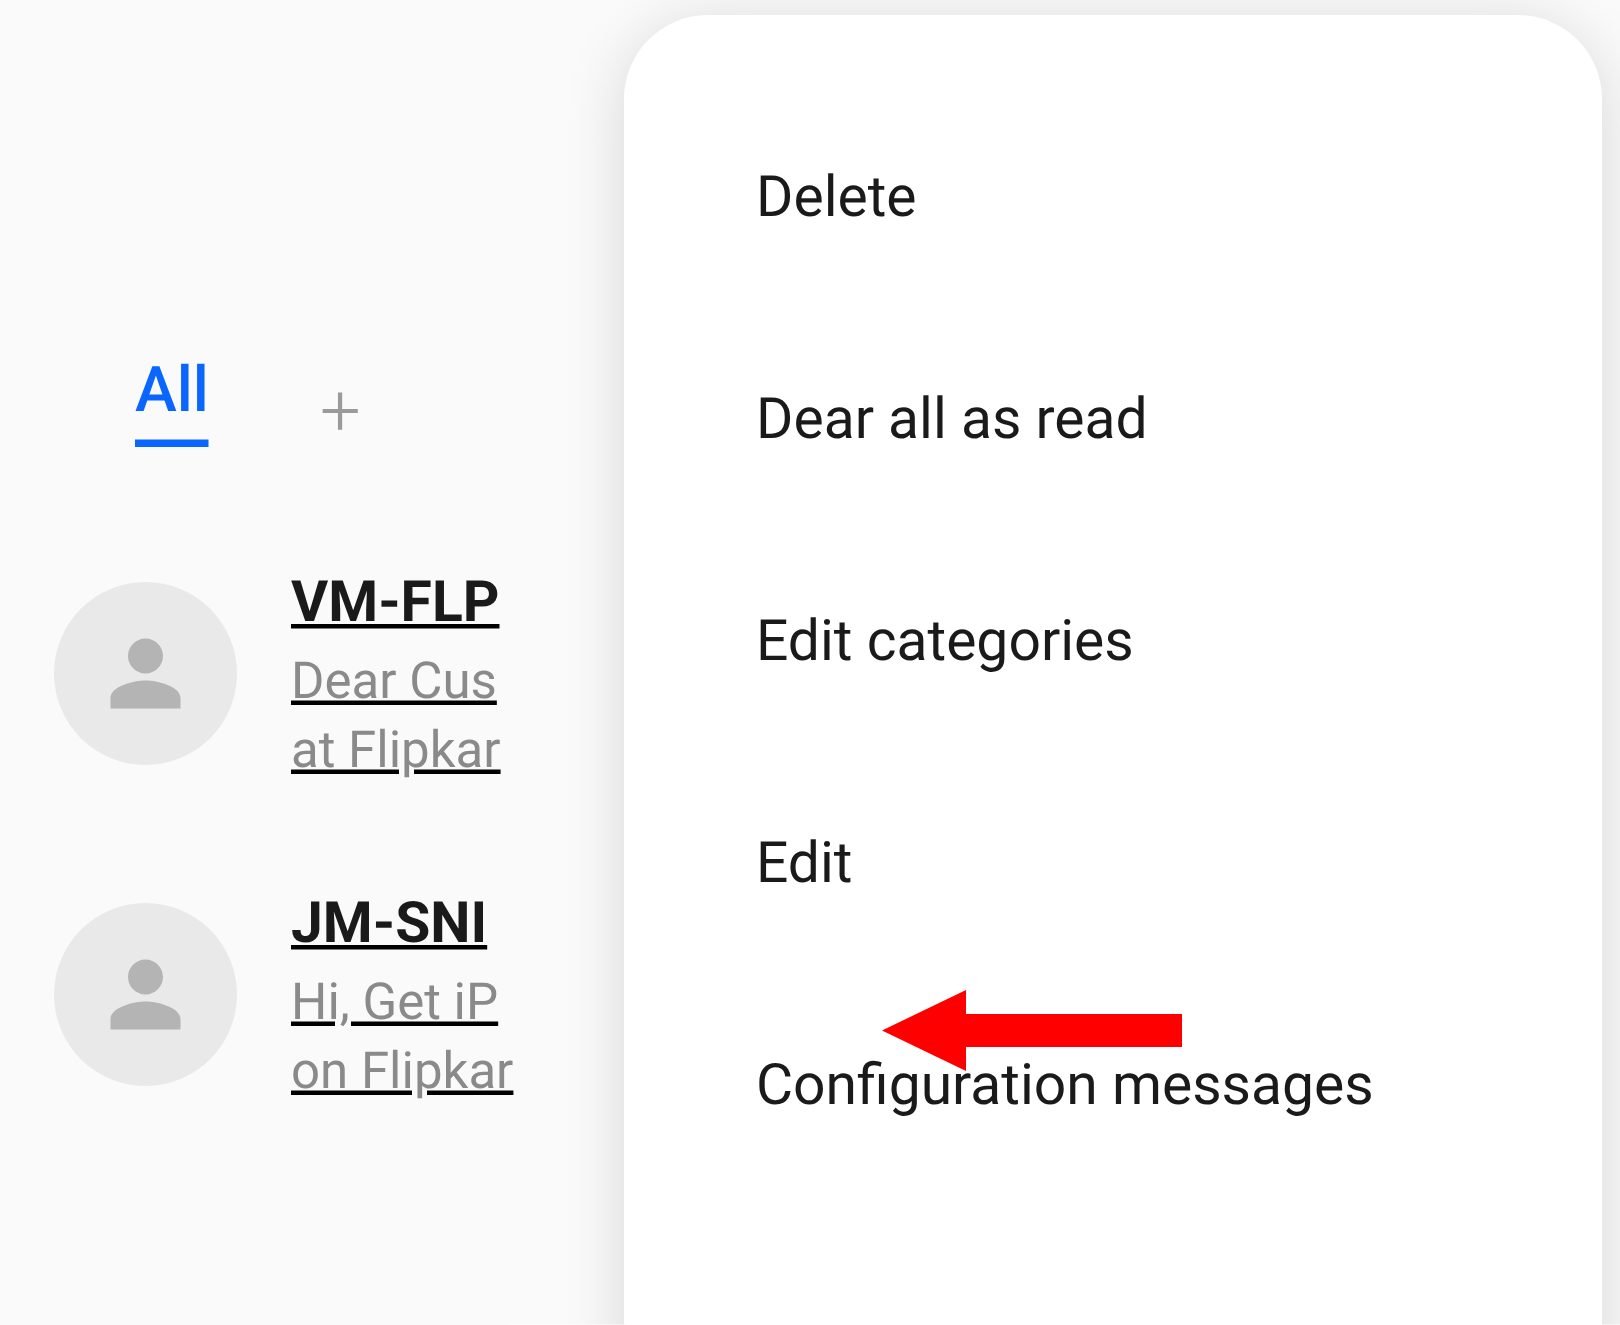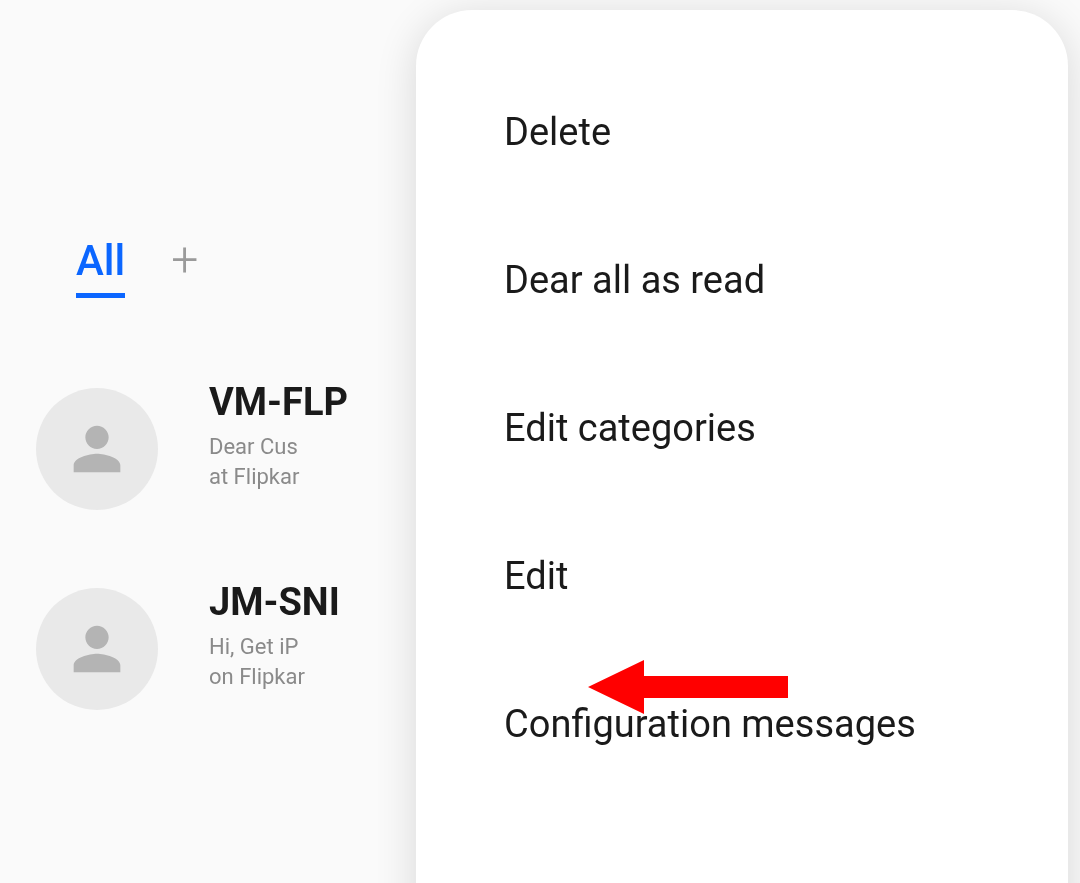--- a/index.html
+++ b/index.html
@@ -8,24 +8,24 @@
       height: 883px;
       background: #fafafa;
       font-family: -apple-system, BlinkMacSystemFont, "Segoe UI", Roboto, sans-serif;
       position: relative;
       overflow: hidden;
     }
 
     .tabs {
       position: absolute;
       top: 236px;
-      left: 76px;
+      left: 90px;
       display: flex;
-      align-items: flex-start;
-      gap: 46px;
+      align-items: flex-end;
+      gap: 74px;
     }
     .tab-all {
       color: #0b66ff;
       font-size: 42px;
       font-weight: 500;
       padding-bottom: 8px;
       border-bottom: 5px solid #0b66ff;
       cursor: pointer;
     }
     .plus-icon {
@@ -38,22 +38,23 @@
 
     .thread-list {
       position: absolute;
       left: 36px;
       top: 380px;
       width: 430px;
     }
     .thread {
       display: flex;
       align-items: flex-start;
-      gap: 51px;
+      gap: 36px;
       margin-bottom: 70px;
+      text-decoration: underline;
     }
     .avatar {
       width: 122px;
       height: 122px;
       border-radius: 50%;
       background: #e9e9e9;
       display: flex;
       align-items: center;
       justify-content: center;
       flex-shrink: 0;
@@ -63,21 +64,21 @@
     .thread-body { flex: 1; overflow: hidden; }
     .thread-title {
       font-size: 38px;
       font-weight: 700;
       color: #1a1a1a;
       margin-bottom: 8px;
       white-space: nowrap;
       overflow: hidden;
     }
     .thread-preview {
-      font-size: 22px;
+      font-size: 34px;
       color: #8a8a8a;
       line-height: 1.35;
       white-space: pre-line;
       overflow: hidden;
     }
 
     .menu {
       position: absolute;
       top: 10px;
       left: 416px;

